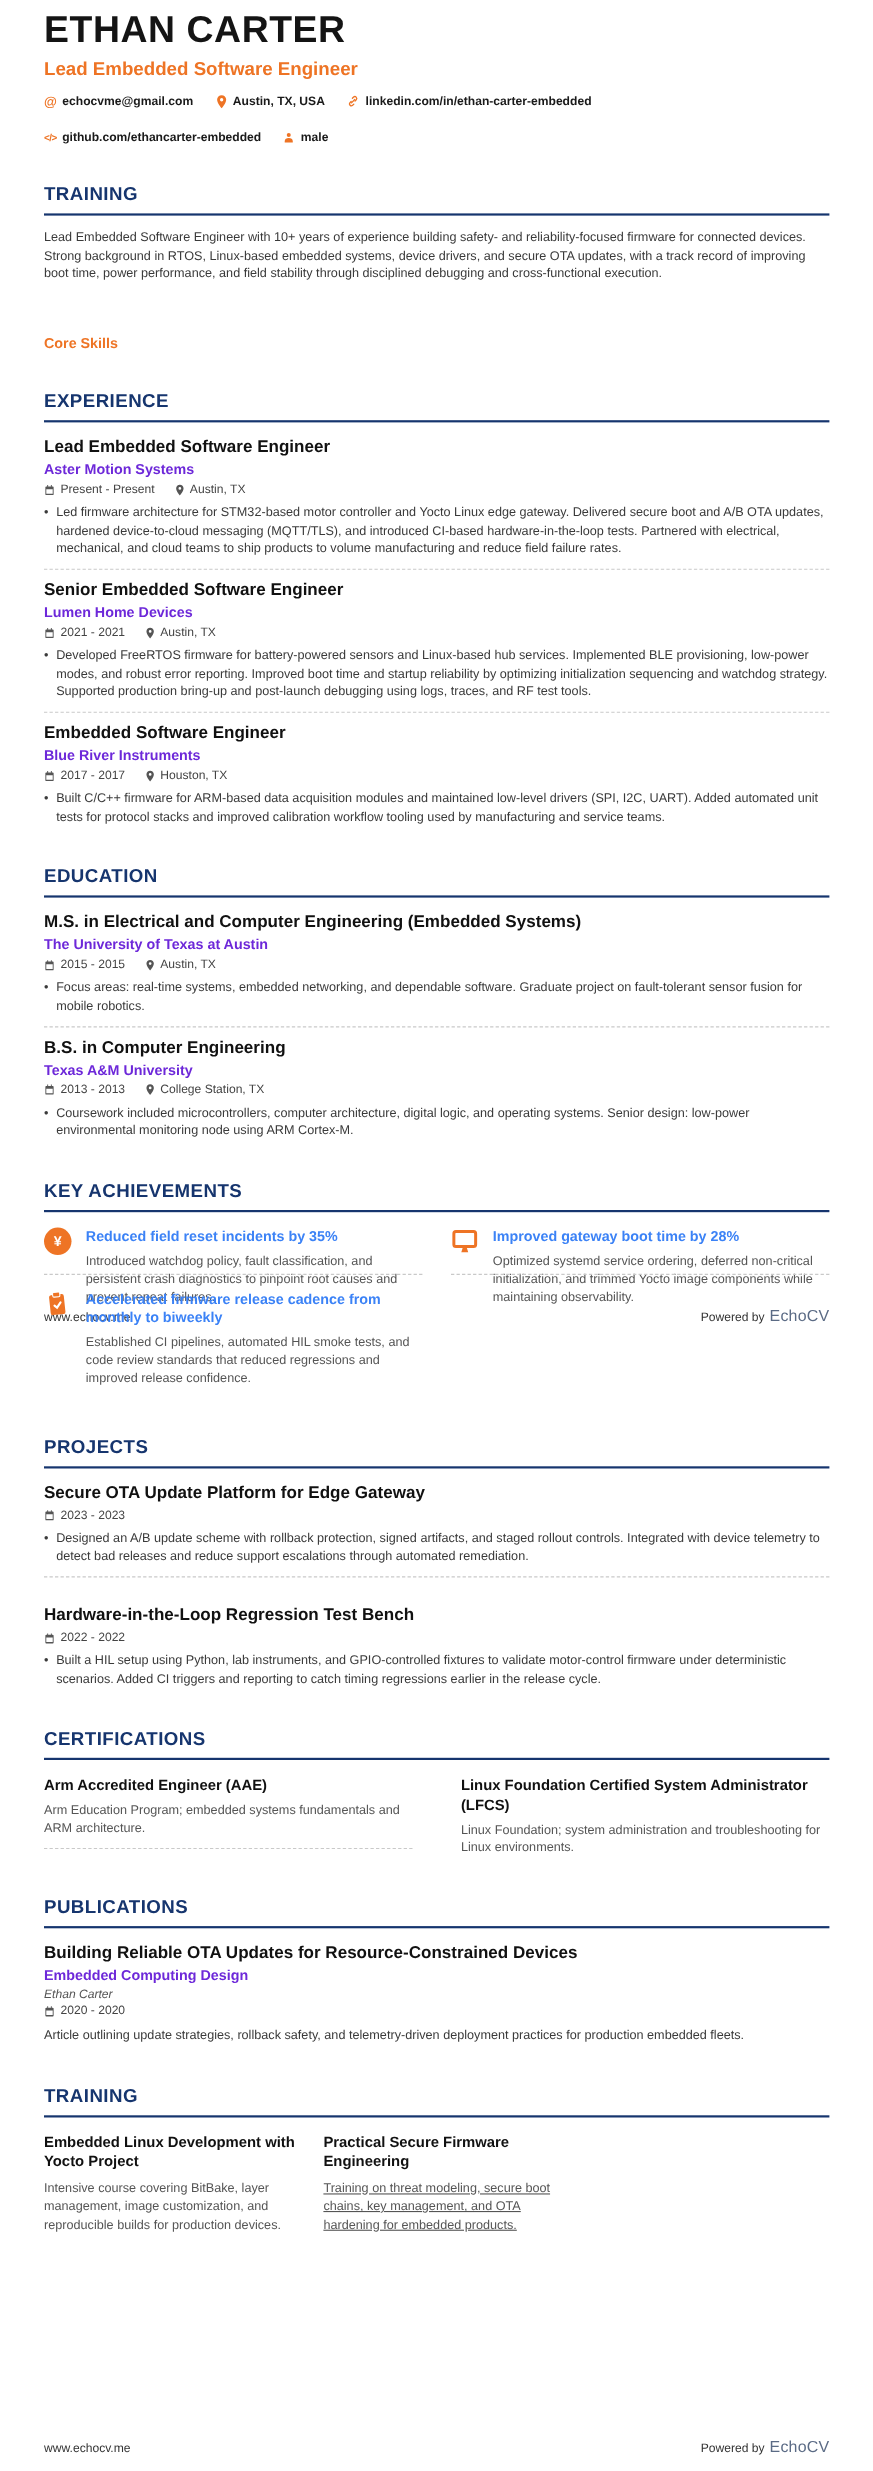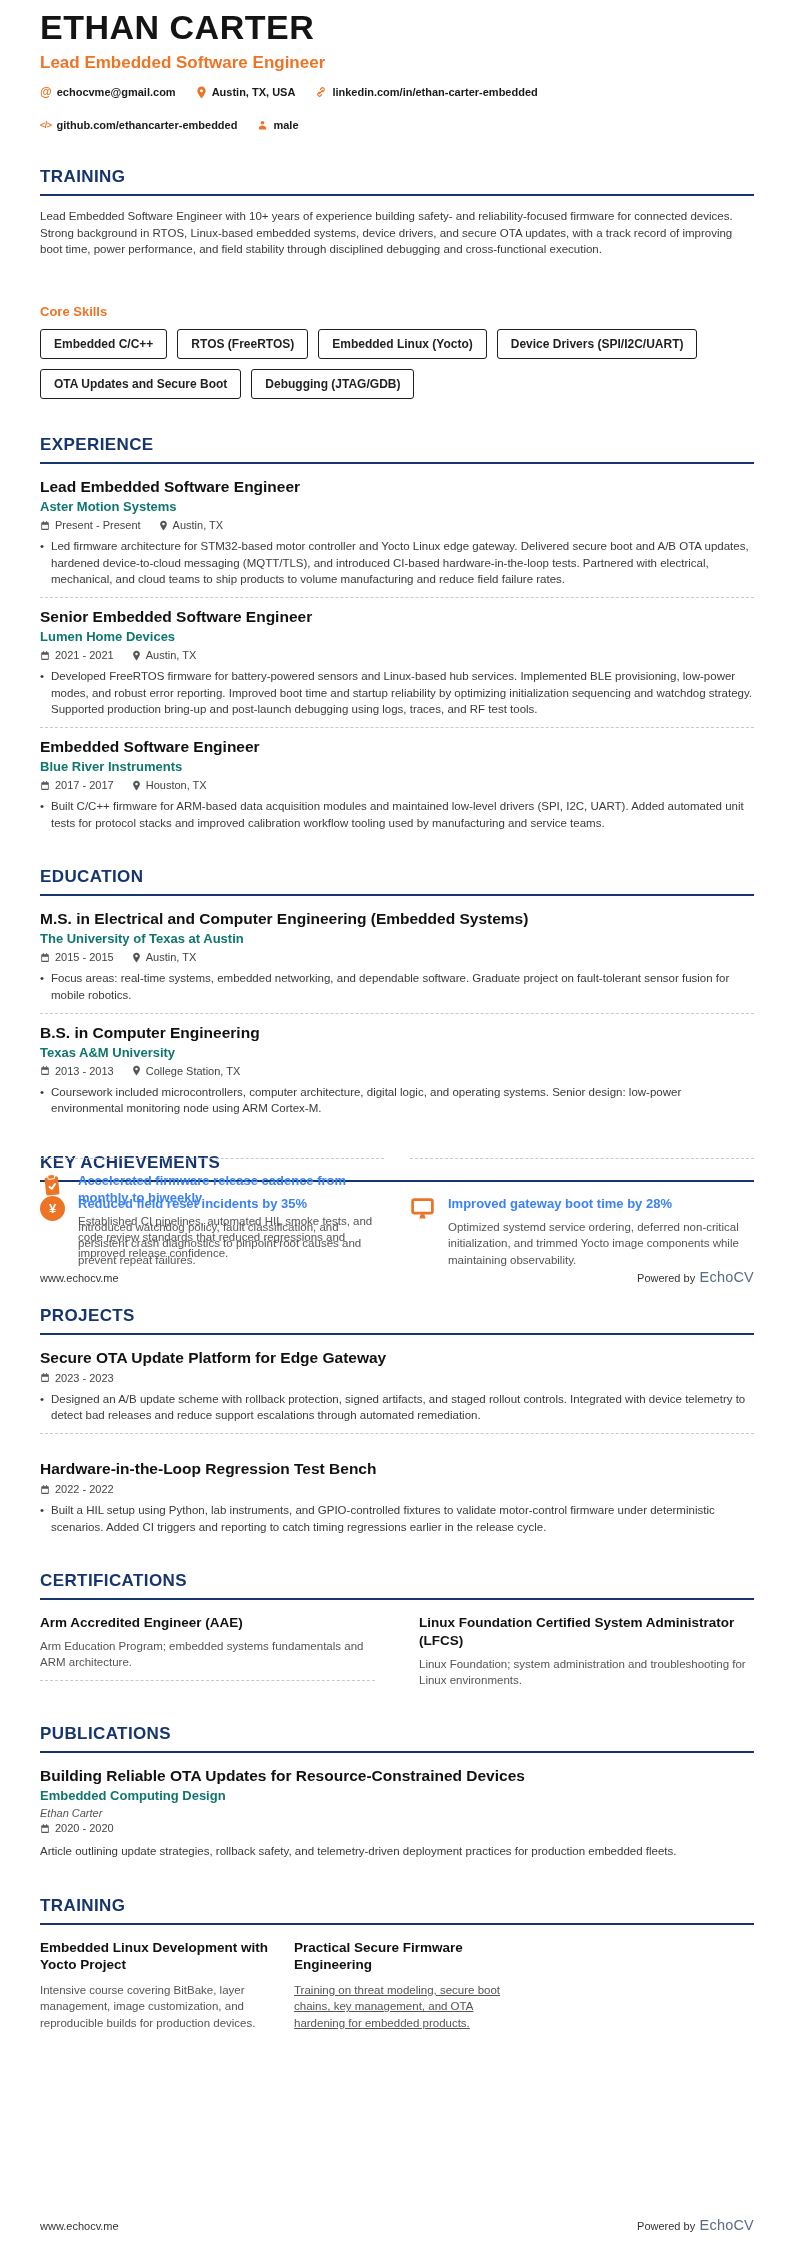--- a/index.html
+++ b/index.html
@@ -36,21 +36,21 @@
   .group-label { margin-top:12px; font-size:13px; font-weight:800; color:#EE7425; }
   .badges { margin-top:10px; display:flex; flex-wrap:wrap; gap:10px; }
   .badge {
     border:1.5px solid #1f1f1f; border-radius:3px; padding:7px 13px;
     font-size:12px; font-weight:700; color:#1f1f1f; background:#fff;
   }
 
   
   .entry { margin-top:14px; }
   .entry-title { font-size:15.5px; font-weight:800; color:#111; }
-  .entry-org { margin-top:3px; font-size:13px; font-weight:700; color:#0f766e; }
+  .entry-org { margin-top:3px; font-size:13px; font-weight:700; color:#6d28d9; }
   .meta-row { margin-top:5px; display:flex; align-items:center; gap:18px;text-align:right; }
   .meta-item { display:flex; align-items:center; gap:5px; font-size:11px; color:#444; }
   .micon { color:#555; display:inline-flex; }
   .micon svg { display:block; }
   .bullet { margin-top:7px; display:flex; gap:7px; }
   .bullet .dot { font-size:11.5px; color:#3a3a3a; line-height:1.42; }
   .dashed-sep { border-top:1px dashed #c9c9c9; margin:9px 0 2px 0; }
 
   
   .ach-grid { margin-top:14px; display:grid; grid-template-columns:1fr 1fr; column-gap:26px; }
@@ -128,28 +128,20 @@
     </span>
   </div>
 
   <div class="sec">
     <div class="sec-head">TRAINING</div>
     <div class="body-txt summary-txt">Lead Embedded Software Engineer with 10+ years of experience building safety- and reliability-focused firmware for connected devices. Strong background in RTOS, Linux-based embedded systems, device drivers, and secure OTA updates, with a track record of improving boot time, power performance, and field stability through disciplined debugging and cross-functional execution.</div>
   </div>
 
   <div class="sec" style="margin-top:34px;">
     <div class="group-label">Core Skills</div>
-    <div class="badges">
-      <span class="badge">Embedded C/C++</span>
-      <span class="badge">RTOS (FreeRTOS)</span>
-      <span class="badge">Embedded Linux (Yocto)</span>
-      <span class="badge">Device Drivers (SPI/I2C/UART)</span>
-      <span class="badge">OTA Updates and Secure Boot</span>
-      <span class="badge">Debugging (JTAG/GDB)</span>
-    </div>
   </div>
 
   <div class="sec">
     <div class="sec-head">EXPERIENCE</div>
 
     <div class="entry">
       <div class="entry-title">Lead Embedded Software Engineer</div>
       <div class="entry-org">Aster Motion Systems</div>
       <div class="meta-row">
         <span class="meta-item">

